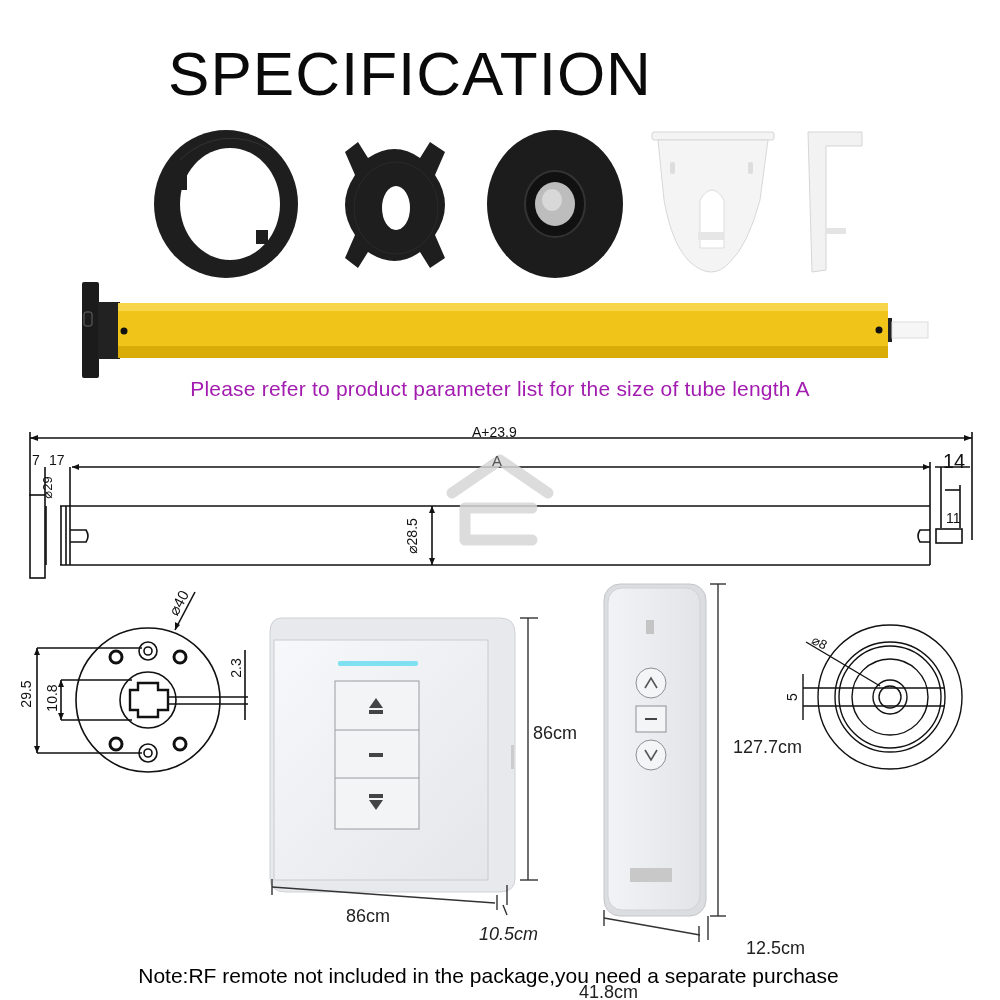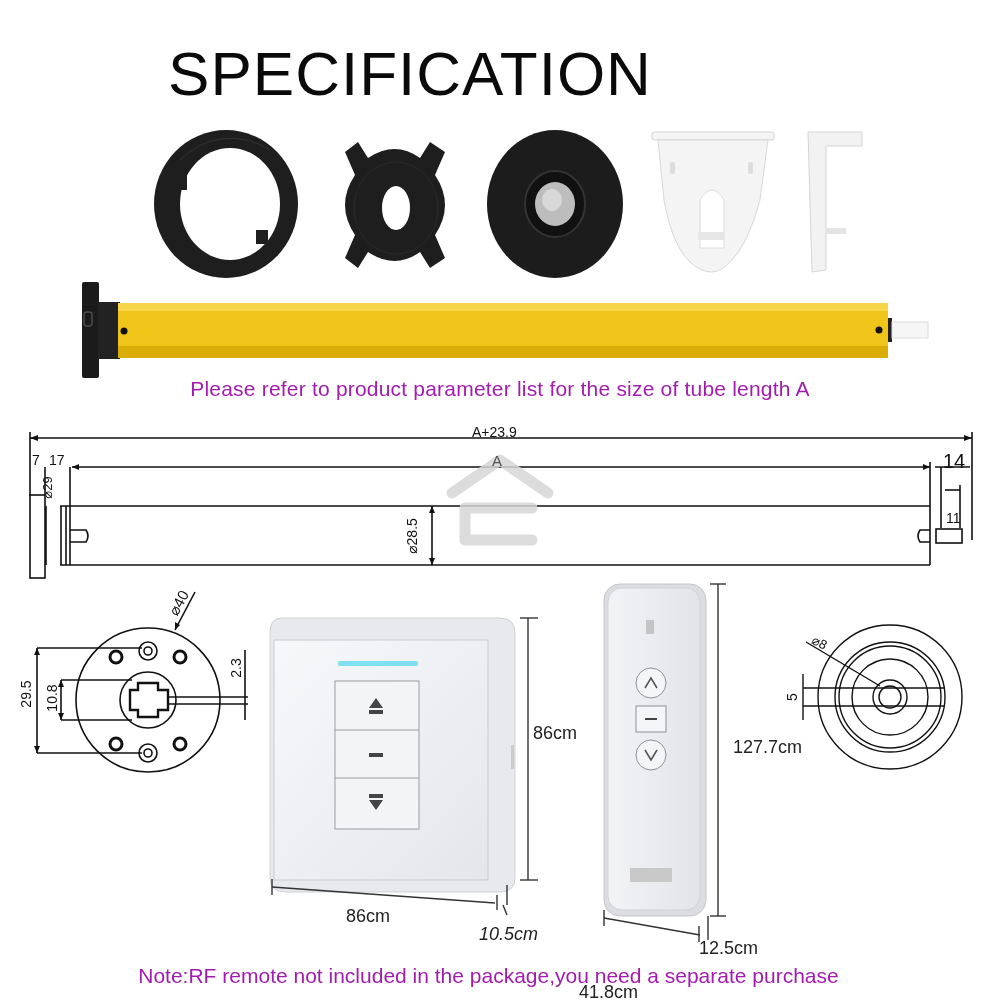--- a/index.html
+++ b/index.html
@@ -1,20 +1,20 @@
 <!DOCTYPE html>
 <html><head>
 <meta charset="utf-8">
 <style>
   html,body{margin:0;padding:0;background:#fff;}
   body{width:1000px;height:1000px;position:relative;overflow:hidden;font-family:"Liberation Sans",sans-serif;color:#111;}
   .abs{position:absolute;}
   .title{left:0;top:38px;width:820px;text-align:center;font-size:62px;letter-spacing:1px;color:#0a0a0a;font-weight:400;}
   .subtitle{left:0;top:377px;width:1000px;text-align:center;font-size:21px;color:#a21caf;letter-spacing:0.2px;}
-  .note{left:0;top:964px;width:977px;text-align:center;font-size:21px;color:#a21caf;}
+  .note{left:0;top:964px;width:977px;text-align:center;font-size:21px;color:#000000;}
   .dim{font-size:18px;color:#222;white-space:nowrap;}
   .dimsm{font-size:13px;color:#111;white-space:nowrap;}
   svg{position:absolute;left:0;top:0;}
 </style>
 </head>
 <body>
 
 <div class="abs title">SPECIFICATION</div>
 
 <svg width="1000" height="1000" viewBox="0 0 1000 1000">
@@ -222,21 +222,21 @@
     <line x1="710" y1="584" x2="726" y2="584"></line>
     <line x1="710" y1="916" x2="726" y2="916"></line>
     <line x1="604" y1="918" x2="700" y2="935"></line>
     <line x1="604" y1="910" x2="604" y2="926"></line>
     <line x1="699" y1="926" x2="699" y2="942"></line>
     <line x1="708" y1="916" x2="708" y2="940"></line>
   </g>
 </svg>
 <div class="abs dim" style="left:733px;top:737px;">127.7cm</div>
 <div class="abs dim" style="left:579px;top:942px;margin-top:40px;">41.8cm</div>
-<div class="abs dim" style="left:699px;top:938px;">12.5cm</div>
+<div class="abs dim" style="left:746px;top:938px;">12.5cm</div>
 
 <svg width="1000" height="1000" viewBox="0 0 1000 1000">
   <g stroke="#111" stroke-width="1.4" fill="none">
     <circle cx="890" cy="697" r="72"></circle>
     <circle cx="890" cy="697" r="55"></circle>
     <circle cx="890" cy="697" r="51"></circle>
     <circle cx="890" cy="697" r="38"></circle>
     <circle cx="890" cy="697" r="17"></circle>
     <circle cx="890" cy="697" r="11"></circle>
     <line x1="850" y1="688" x2="945" y2="688"></line>

